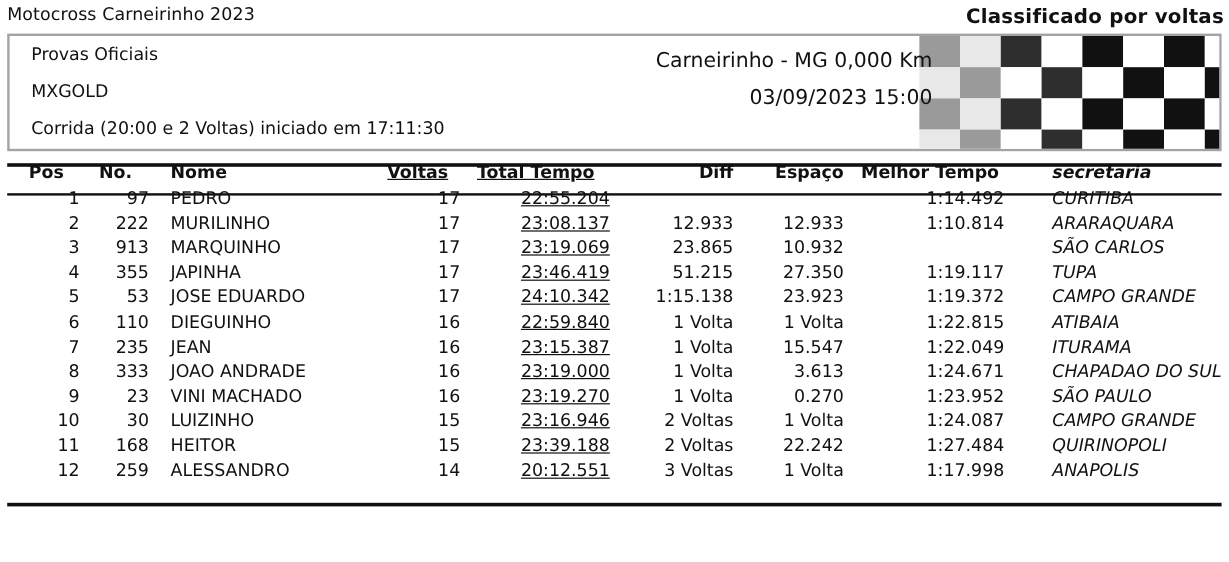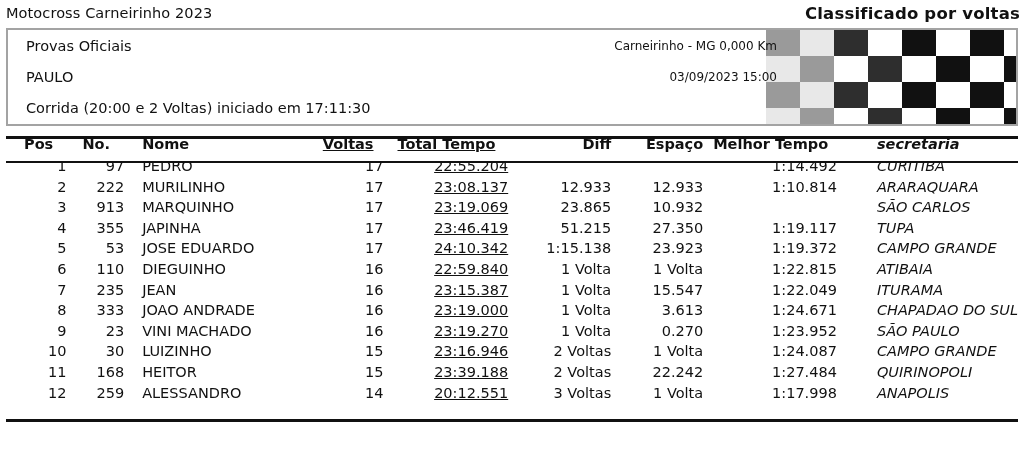--- a/index.html
+++ b/index.html
@@ -63,22 +63,22 @@
   .info-left {
     font-size: 14.5px;
     padding-left: 18px;
   }
   .info-right {
     position: absolute;
     right: 0;
     top: 0;
     height: 31px;
     display: flex;
-    align-items: center;
-    font-size: 12px;
+    align-items: flex-end;
+    font-size: 17px;
   }
   .info-right-pad { padding-right: 14px; }
 
   
   .checker {
     position: absolute;
     right: 0;
     top: 0;
     width: 250px;
     height: 94px;
@@ -141,21 +141,21 @@
   .c-melhor { width: 130px; text-align: right; padding-right: 18px !important;}
   .c-sec    { text-align: left; padding-left: 22px !important; font-style: italic; }
 
   th.c-pos    { text-align: left; padding-left: 18px !important; width: 52px;}
   th.c-no     { text-align: left; padding-left: 8px !important; }
   th.c-name   { text-align: left; }
   th.c-voltas { text-align: left; text-decoration: underline; }
   th.c-total  { text-align: left; padding-left: 8px !important; }
   th.c-diff   { text-align: right; }
   th.c-espaco { text-align: right; }
-  th.c-melhor { text-align: left; }
+  th.c-melhor { text-align: center; }
   th.c-sec    { text-align: left; }
 </style>
 </head>
 <body>
 
 <div class="page">
 
   <div class="top-bar">
     <div class="event-title">Motocross Carneirinho 2023</div>
     <div class="classification-title">Classificado por voltas</div>
@@ -200,21 +200,21 @@
 
     <div class="info-row">
       <div class="info-left">Provas Oficiais</div>
       <div class="info-right">
         <span class="info-right-pad">Carneirinho - MG 0,000 Km</span>
         <span style="width:225px;display:inline-block;"></span>
       </div>
     </div>
 
     <div class="info-row">
-      <div class="info-left">PAULO</div>
+      <div class="info-left">MXGOLD</div>
       <div class="info-right">
         <span class="info-right-pad">03/09/2023 15:00</span>
         <span style="width:225px;display:inline-block;"></span>
       </div>
     </div>
 
     <div class="info-row">
       <div class="info-left">Corrida (20:00 e 2 Voltas) iniciado em 17:11:30</div>
     </div>
   </div>

